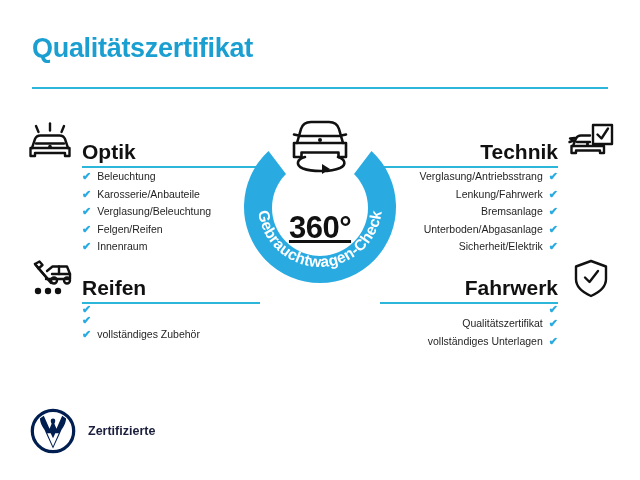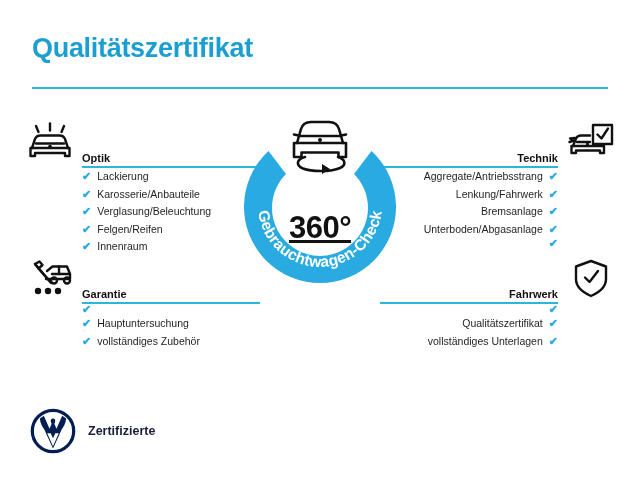--- a/index.html
+++ b/index.html
@@ -52,21 +52,21 @@
   .sec-technik { left: 390px; top: 122px; width: 230px; }
   .sec-garantie{ left: 390px; top: 258px; width: 230px; }
 
   .sec-head {
     position: relative;
     height: 46px;
   }
   .sec-title {
     position: absolute;
     bottom: 4px;
-    font-size: 11px;
+    font-size: 21px;
     font-weight: bold;
     color: #111111;
     white-space: nowrap;
   }
   .left .sec-title  { left: 62px; }
   .right .sec-title { right: 62px; }
 
   .sec-rule {
     position: absolute;
     height: 2px;
@@ -185,21 +185,21 @@
           </g>
           <circle cx="24" cy="24.5" r="1.8" fill="#111111"></circle>
         </svg>
       </div>
       <div class="sec-title">Optik</div>
       <div class="sec-rule"></div>
     </div>
     <ul class="checklist">
       <li>
           <span class="chk">✔</span>
-          <span>Lackierung</span>
+          <span>Beleuchtung</span>
         </li>
       <li>
           <span class="chk">✔</span>
           <span>Karosserie/Anbauteile</span>
         </li>
       <li>
           <span class="chk">✔</span>
           <span>Verglasung/Beleuchtung</span>
         </li>
       <li>
@@ -225,30 +225,29 @@
             <line x1="33" y1="8.5" x2="33" y2="16"></line>
             <line x1="26" y1="16" x2="44" y2="16"></line>
           </g>
           <circle cx="28" cy="22.5" r="3" fill="none" stroke="#111111" stroke-width="2.4"></circle>
           <circle cx="41" cy="22.5" r="3" fill="none" stroke="#111111" stroke-width="2.4"></circle>
           <circle cx="12" cy="33" r="3.2" fill="#111111"></circle>
           <circle cx="22" cy="33" r="3.2" fill="#111111"></circle>
           <circle cx="32" cy="33" r="3.2" fill="#111111"></circle>
         </svg>
       </div>
-      <div class="sec-title">Garantie</div>
+      <div class="sec-title">Reifen</div>
       <div class="sec-rule"></div>
     </div>
     <ul class="checklist">
       <li>
           <span class="chk">✔</span>
         </li>
       <li>
           <span class="chk">✔</span>
-          <span>Hauptuntersuchung</span>
         </li>
       <li>
           <span class="chk">✔</span>
           <span>vollständiges Zubehör</span>
         </li>
     </ul>
   </div>
 
   <div class="section right sec-technik">
     <div class="sec-head">
@@ -264,36 +263,37 @@
           </g>
           <circle cx="21.5" cy="22" r="1.6" fill="#111111"></circle>
         </svg>
       </div>
       <div class="sec-title">Technik</div>
       <div class="sec-rule"></div>
     </div>
     <ul class="checklist">
       <li>
           <span class="chk">✔</span>
-          <span>Aggregate/Antriebsstrang</span>
+          <span>Verglasung/Antriebsstrang</span>
         </li>
       <li>
           <span class="chk">✔</span>
           <span>Lenkung/Fahrwerk</span>
         </li>
       <li>
           <span class="chk">✔</span>
           <span>Bremsanlage</span>
         </li>
       <li>
           <span class="chk">✔</span>
           <span>Unterboden/Abgasanlage</span>
         </li>
       <li>
           <span class="chk">✔</span>
+          <span>Sicherheit/Elektrik</span>
         </li>
     </ul>
   </div>
 
   <div class="section right sec-garantie">
     <div class="sec-head">
       <div class="sec-icon">
         <svg width="50" height="44" viewBox="0 0 50 44">
           <g fill="none" stroke="#111111" stroke-width="2.4" stroke-linejoin="round" stroke-linecap="round">
             <path d="M25 3 L40 8.5 L40 21 C40 29 33 34.5 25 38 C17 34.5 10 29 10 21 L10 8.5 Z"></path>

